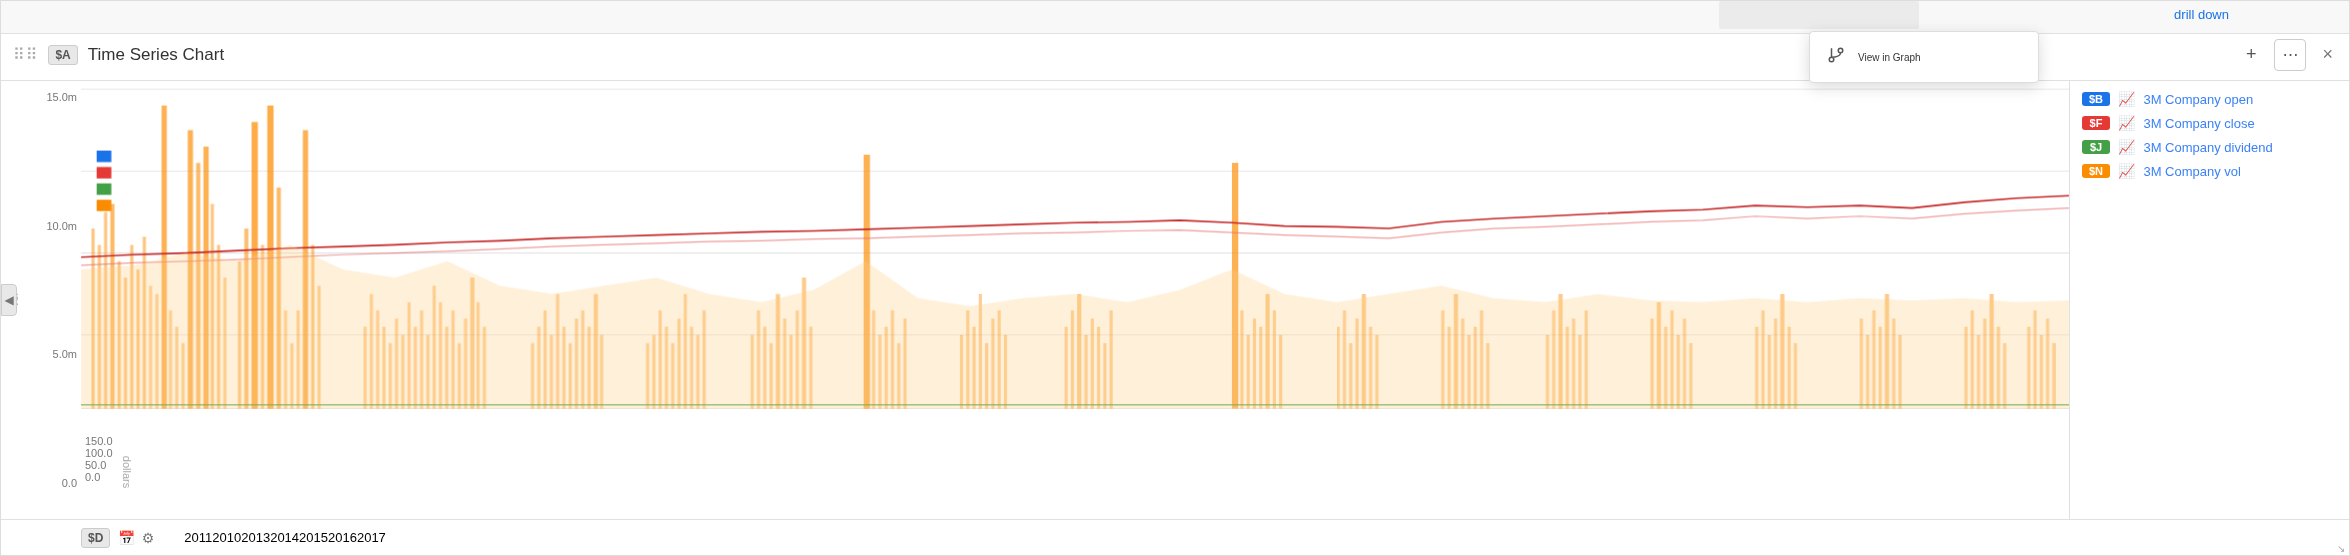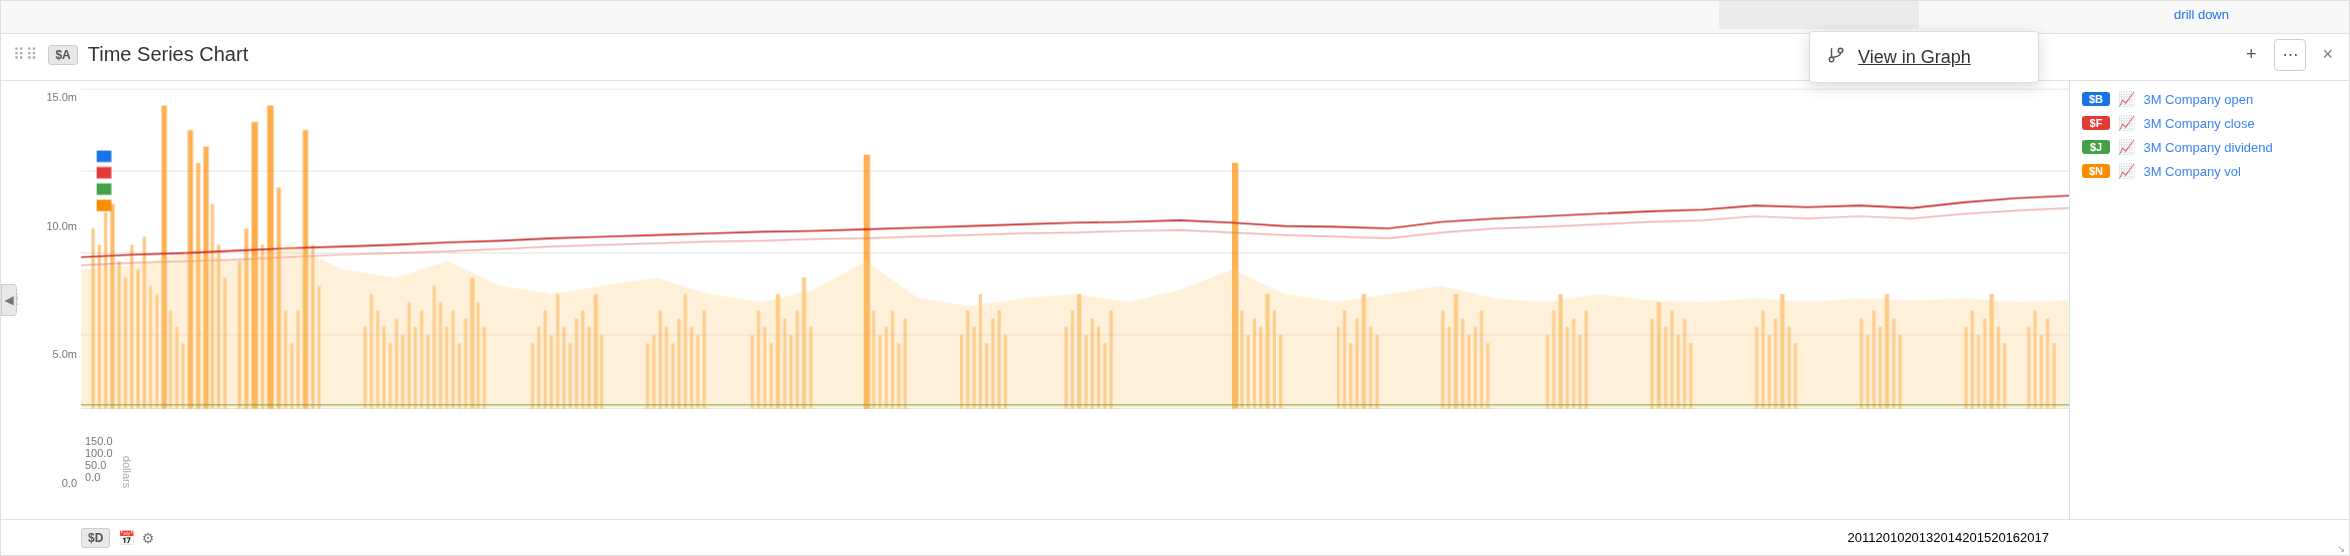--- a/index.html
+++ b/index.html
@@ -43,21 +43,21 @@
       background: #e8e8e8;
       border: 1px solid #ccc;
       border-radius: 3px;
       padding: 2px 6px;
       font-size: 12px;
       font-weight: bold;
       color: #555;
     }
 
     .chart-title {
-      font-size: 20px;
+      font-size: 17px;
       font-weight: 500;
       color: #333;
       flex: 1;
     }
 
     .header-actions {
       display: flex;
       align-items: center;
       gap: 12px;
     }
@@ -197,22 +197,21 @@
     .menu-item.active { background: #f0f0f0; }
 
     .menu-icon {
       font-size: 16px;
       color: #555;
       width: 20px;
       text-align: center;
     }
 
     .menu-label {
-      font-size: 18px;
-      text-decoration: underline;
+      font-size: 10px;
     }
 
     
     .drill-down-link {
       position: absolute;
       top: 6px;
       right: 120px;
       color: #1a73e8;
       font-size: 13px;
       cursor: pointer;
@@ -562,21 +561,21 @@
         <span class="legend-text">3M Company vol</span>
       </div>
     </div>
   </div>
 
   <div style="display:flex;align-items:center;height:36px;border-top:1px solid #e0e0e0;background:#fff;padding:0 0 0 80px;">
     <span class="x-axis-badge">$D</span>
     <span style="margin-left:8px;font-size:14px;cursor:pointer;color:#777;">📅</span>
     <span style="margin-left:6px;font-size:14px;cursor:pointer;color:#777;">⚙</span>
 
-    <div style="flex:1;display:flex;justify-content:flex-end;align-items:center;padding:0 20px 0 30px;">
+    <div style="flex:1;display:flex;justify-content:flex-start;align-items:center;padding:0 20px 0 30px;">
       <span>2011</span>
       <span>2010</span>
       <span>2013</span>
       <span>2014</span>
       <span>2015</span>
       <span>2016</span>
       <span>2017</span>
     </div>
 
     <div style="width:280px;"></div>

